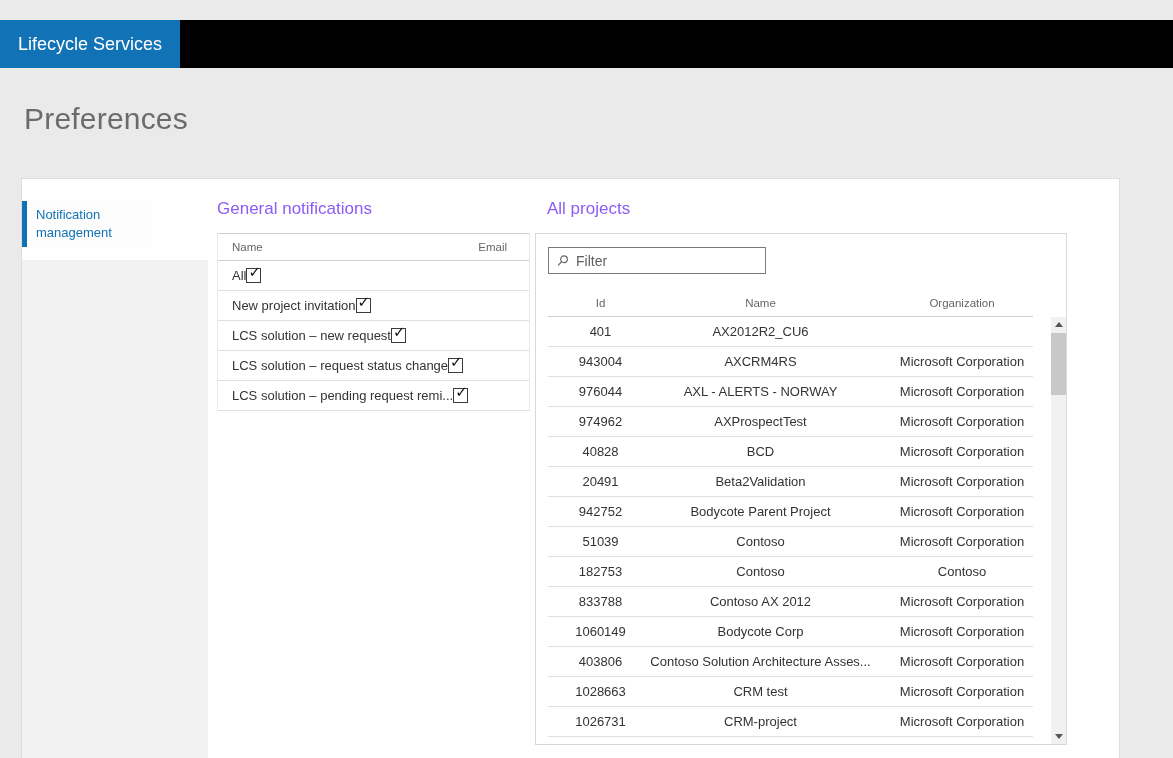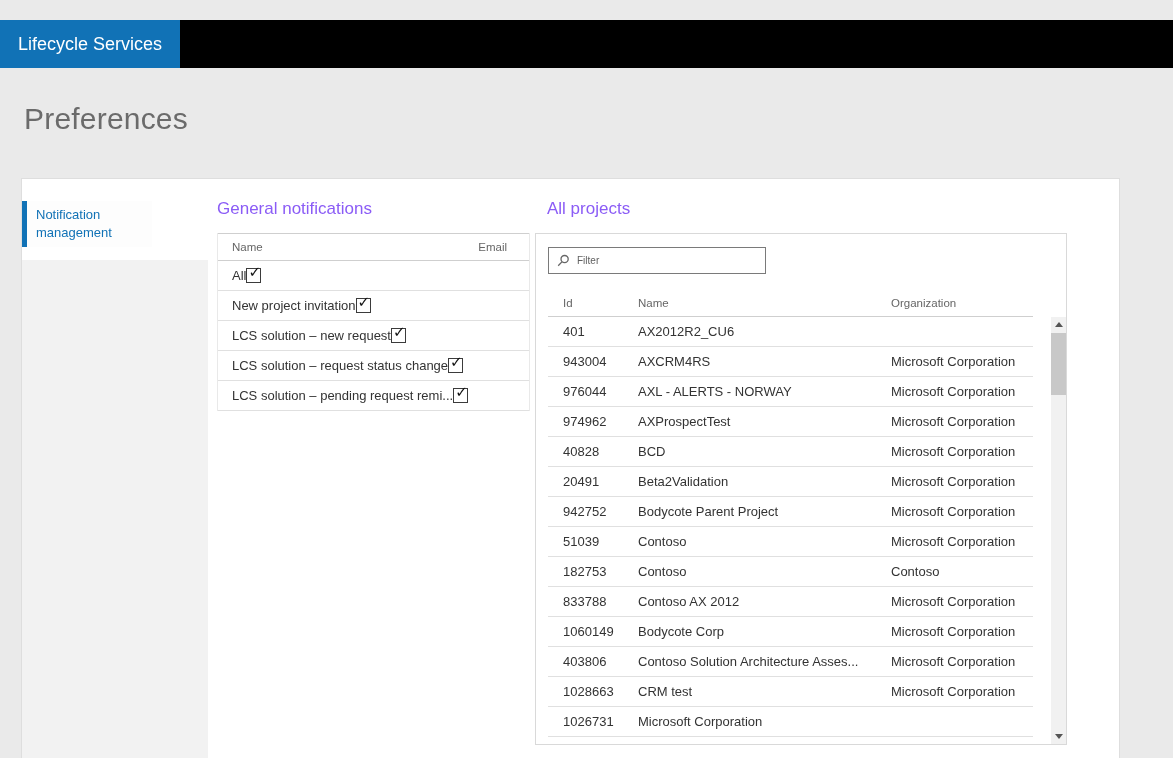--- a/index.html
+++ b/index.html
@@ -63,27 +63,27 @@
   .section-projects .section-heading { margin-left:12px; }
   .projects-panel {
     margin-top:14px; border:1px solid #D9D9D9; height:512px; position:relative;
     overflow:hidden; background:#fff;
   }
   .filter-box {
     margin:13px 0 0 12px; width:218px; height:27px; border:1px solid #7A7A7A;
     display:flex; align-items:center; padding:0 8px; gap:7px; background:#fff;
   }
   .filter-box input {
-    border:none; outline:none; flex:1; font-size:10px; color:#333;
+    border:none; outline:none; flex:1; font-size:14px; color:#333;
     font-family:"Liberation Sans","DejaVu Sans",sans-serif; background:transparent; padding:0;
   }
   .filter-box input::placeholder { color:#5F5F5F; opacity:1; }
   .projects-table { margin:15px 33px 0 12px; }
   .p-row { display:flex; align-items:center; height:30px; padding-left:15px;
-           border-bottom:1px solid #E0E0E0; font-size:13px; cursor:pointer; }
+           border-bottom:1px solid #E0E0E0; font-size:13px; cursor:pointer;text-align:center; }
   .p-head { height:28px; border-bottom:1px solid #CFCFCF; color:#666; font-size:11.5px; cursor:default; }
   .cell-id { width:75px; flex:none; white-space:nowrap; overflow:hidden; }
   .cell-name { width:253px; flex:none; white-space:nowrap; overflow:hidden; text-overflow:ellipsis; padding-right:8px; }
   .cell-org { flex:1; white-space:nowrap; overflow:hidden; }
   
   .scrollbar { position:absolute; top:83px; right:0; bottom:0; width:15px; background:#F1F1F1; }
   .scroll-btn { position:absolute; left:0; width:15px; height:15px; background:#F1F1F1;
                 display:flex; align-items:center; justify-content:center; cursor:pointer; }
   .scroll-btn.up { top:0; }
   .scroll-btn.down { bottom:0; }
@@ -233,20 +233,21 @@
             <span class="cell-name">Contoso Solution Architecture Asses...</span>
             <span class="cell-org">Microsoft Corporation</span>
           </div>
           <div class="p-row">
             <span class="cell-id">1028663</span>
             <span class="cell-name">CRM test</span>
             <span class="cell-org">Microsoft Corporation</span>
           </div>
           <div class="p-row">
             <span class="cell-id">1026731</span>
+            <span class="cell-name">CRM-project</span>
             <span class="cell-org">Microsoft Corporation</span>
           </div>
         </div>
 
         <div class="scrollbar">
           <div class="scroll-btn up">
             <span class="tri-up"></span>
           </div>
           <div class="scroll-thumb"></div>
           <div class="scroll-btn down">

